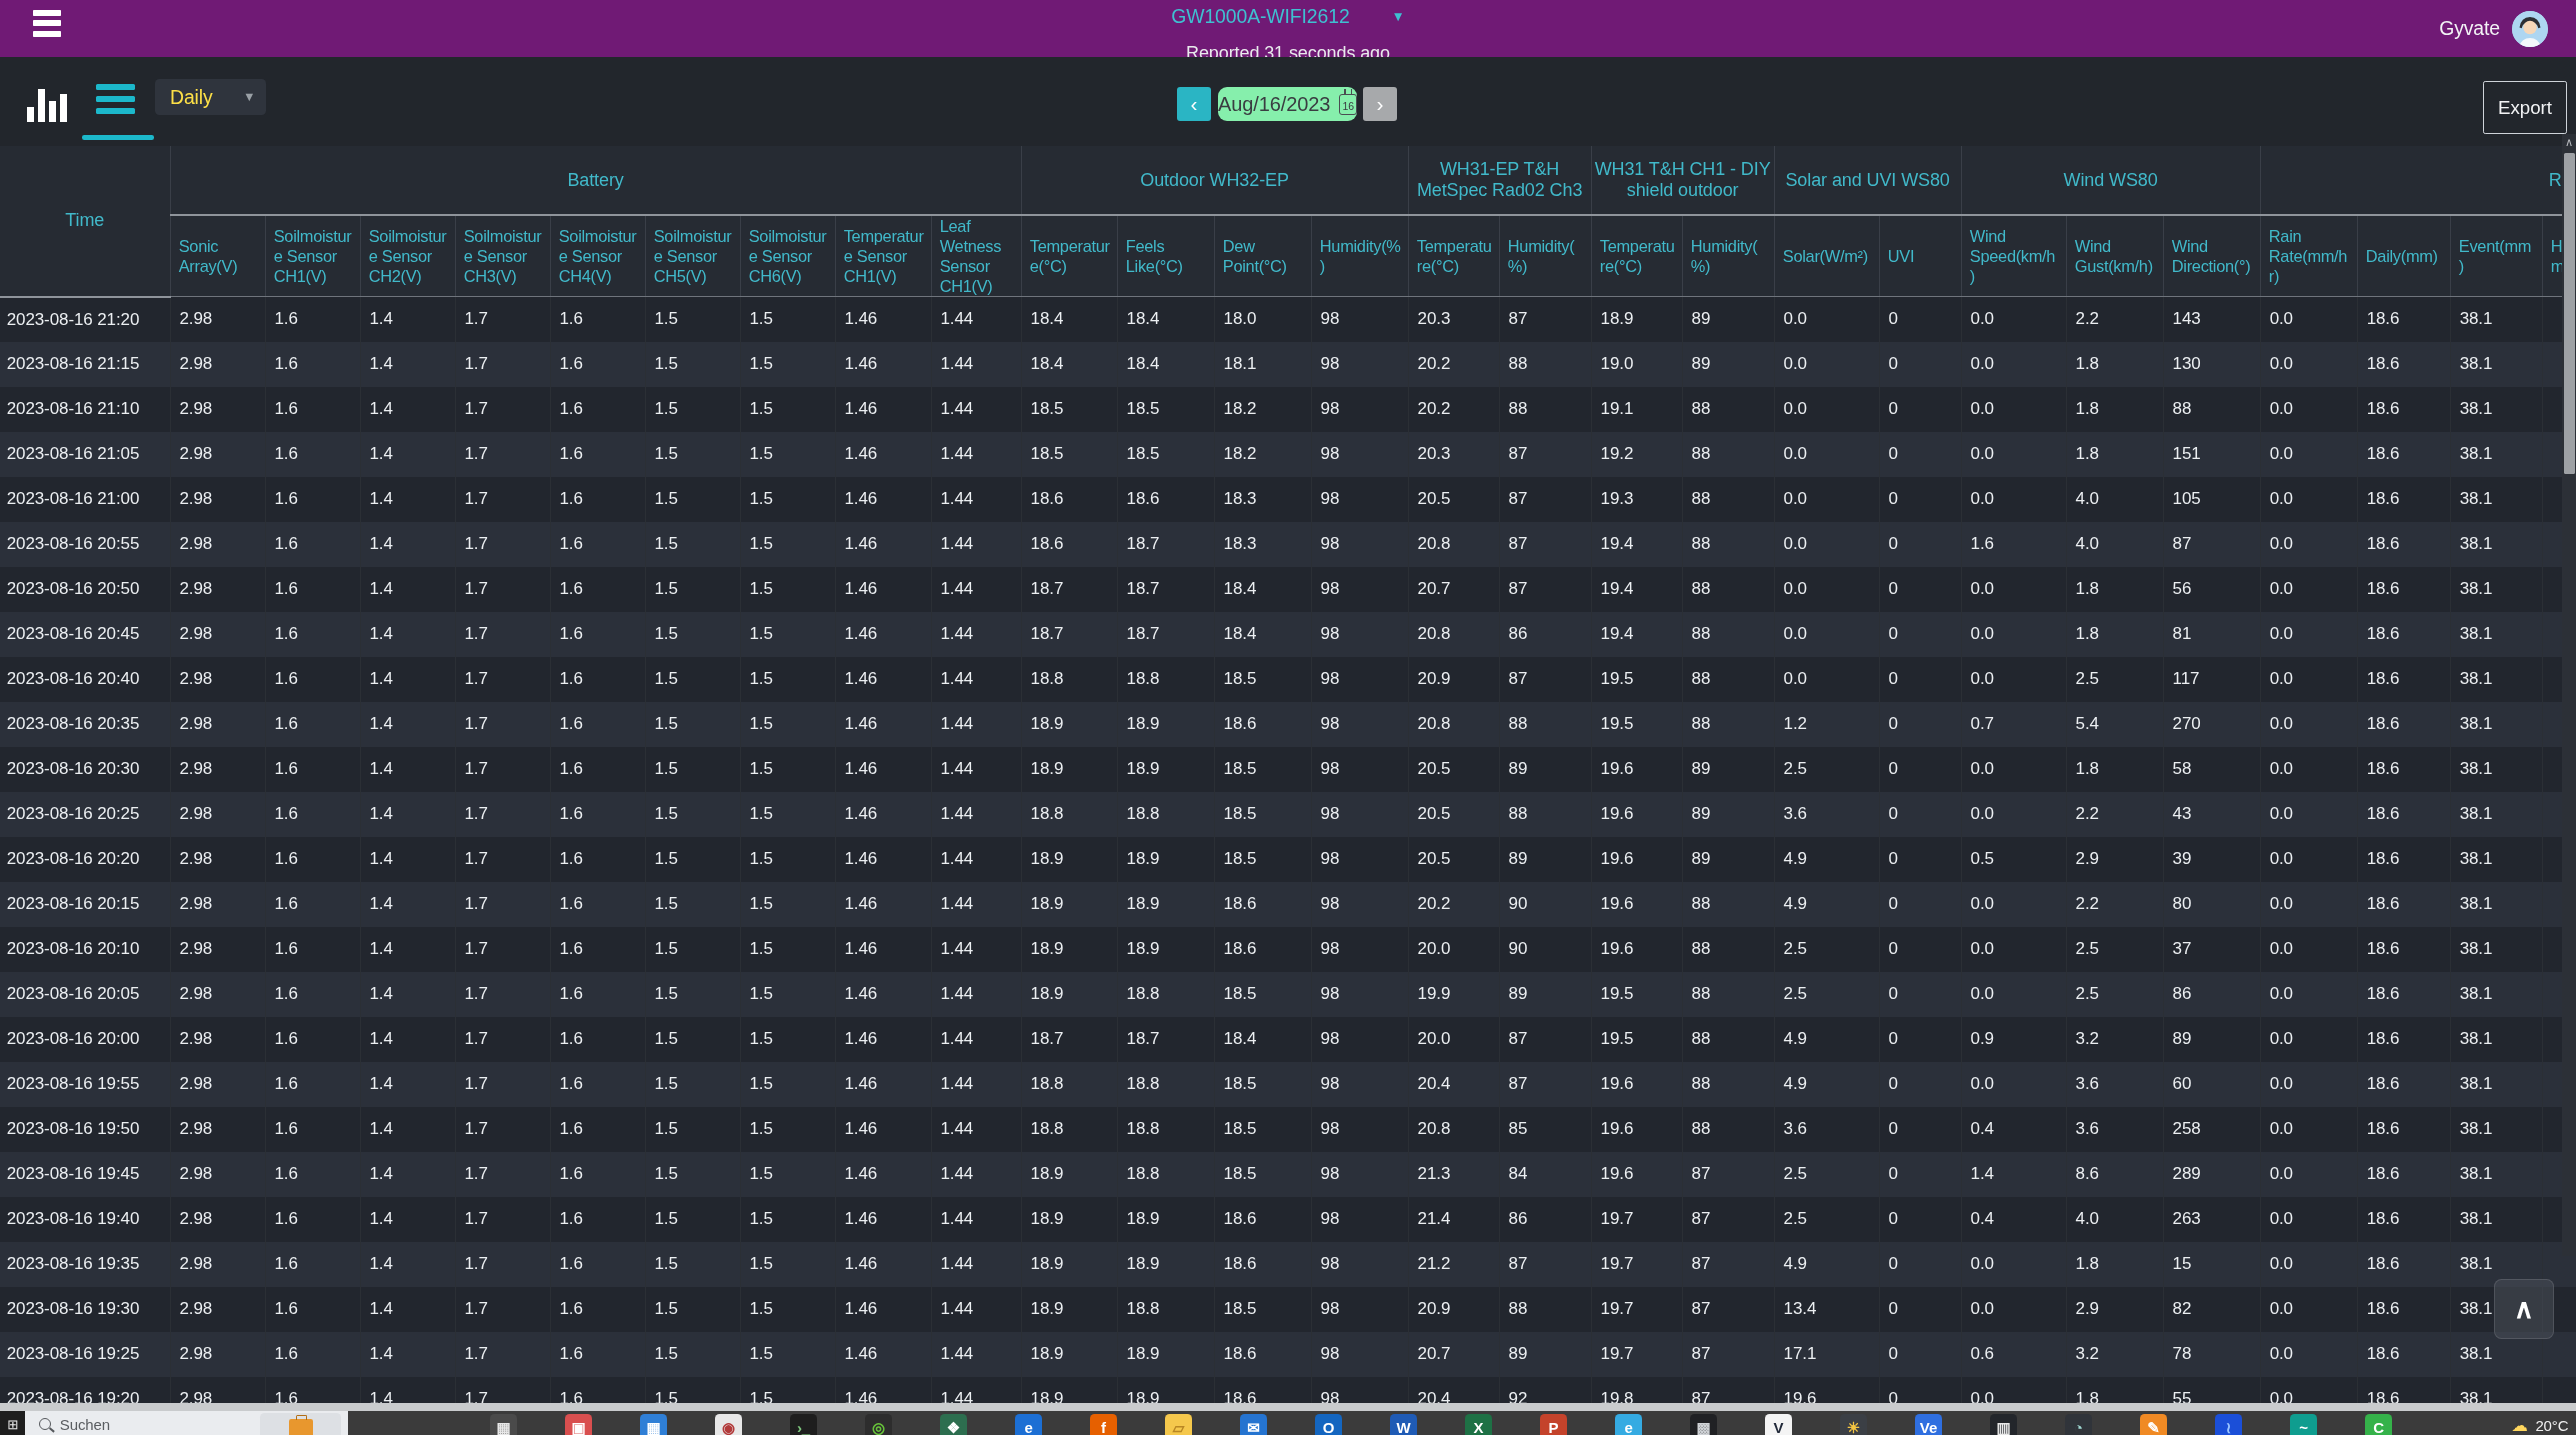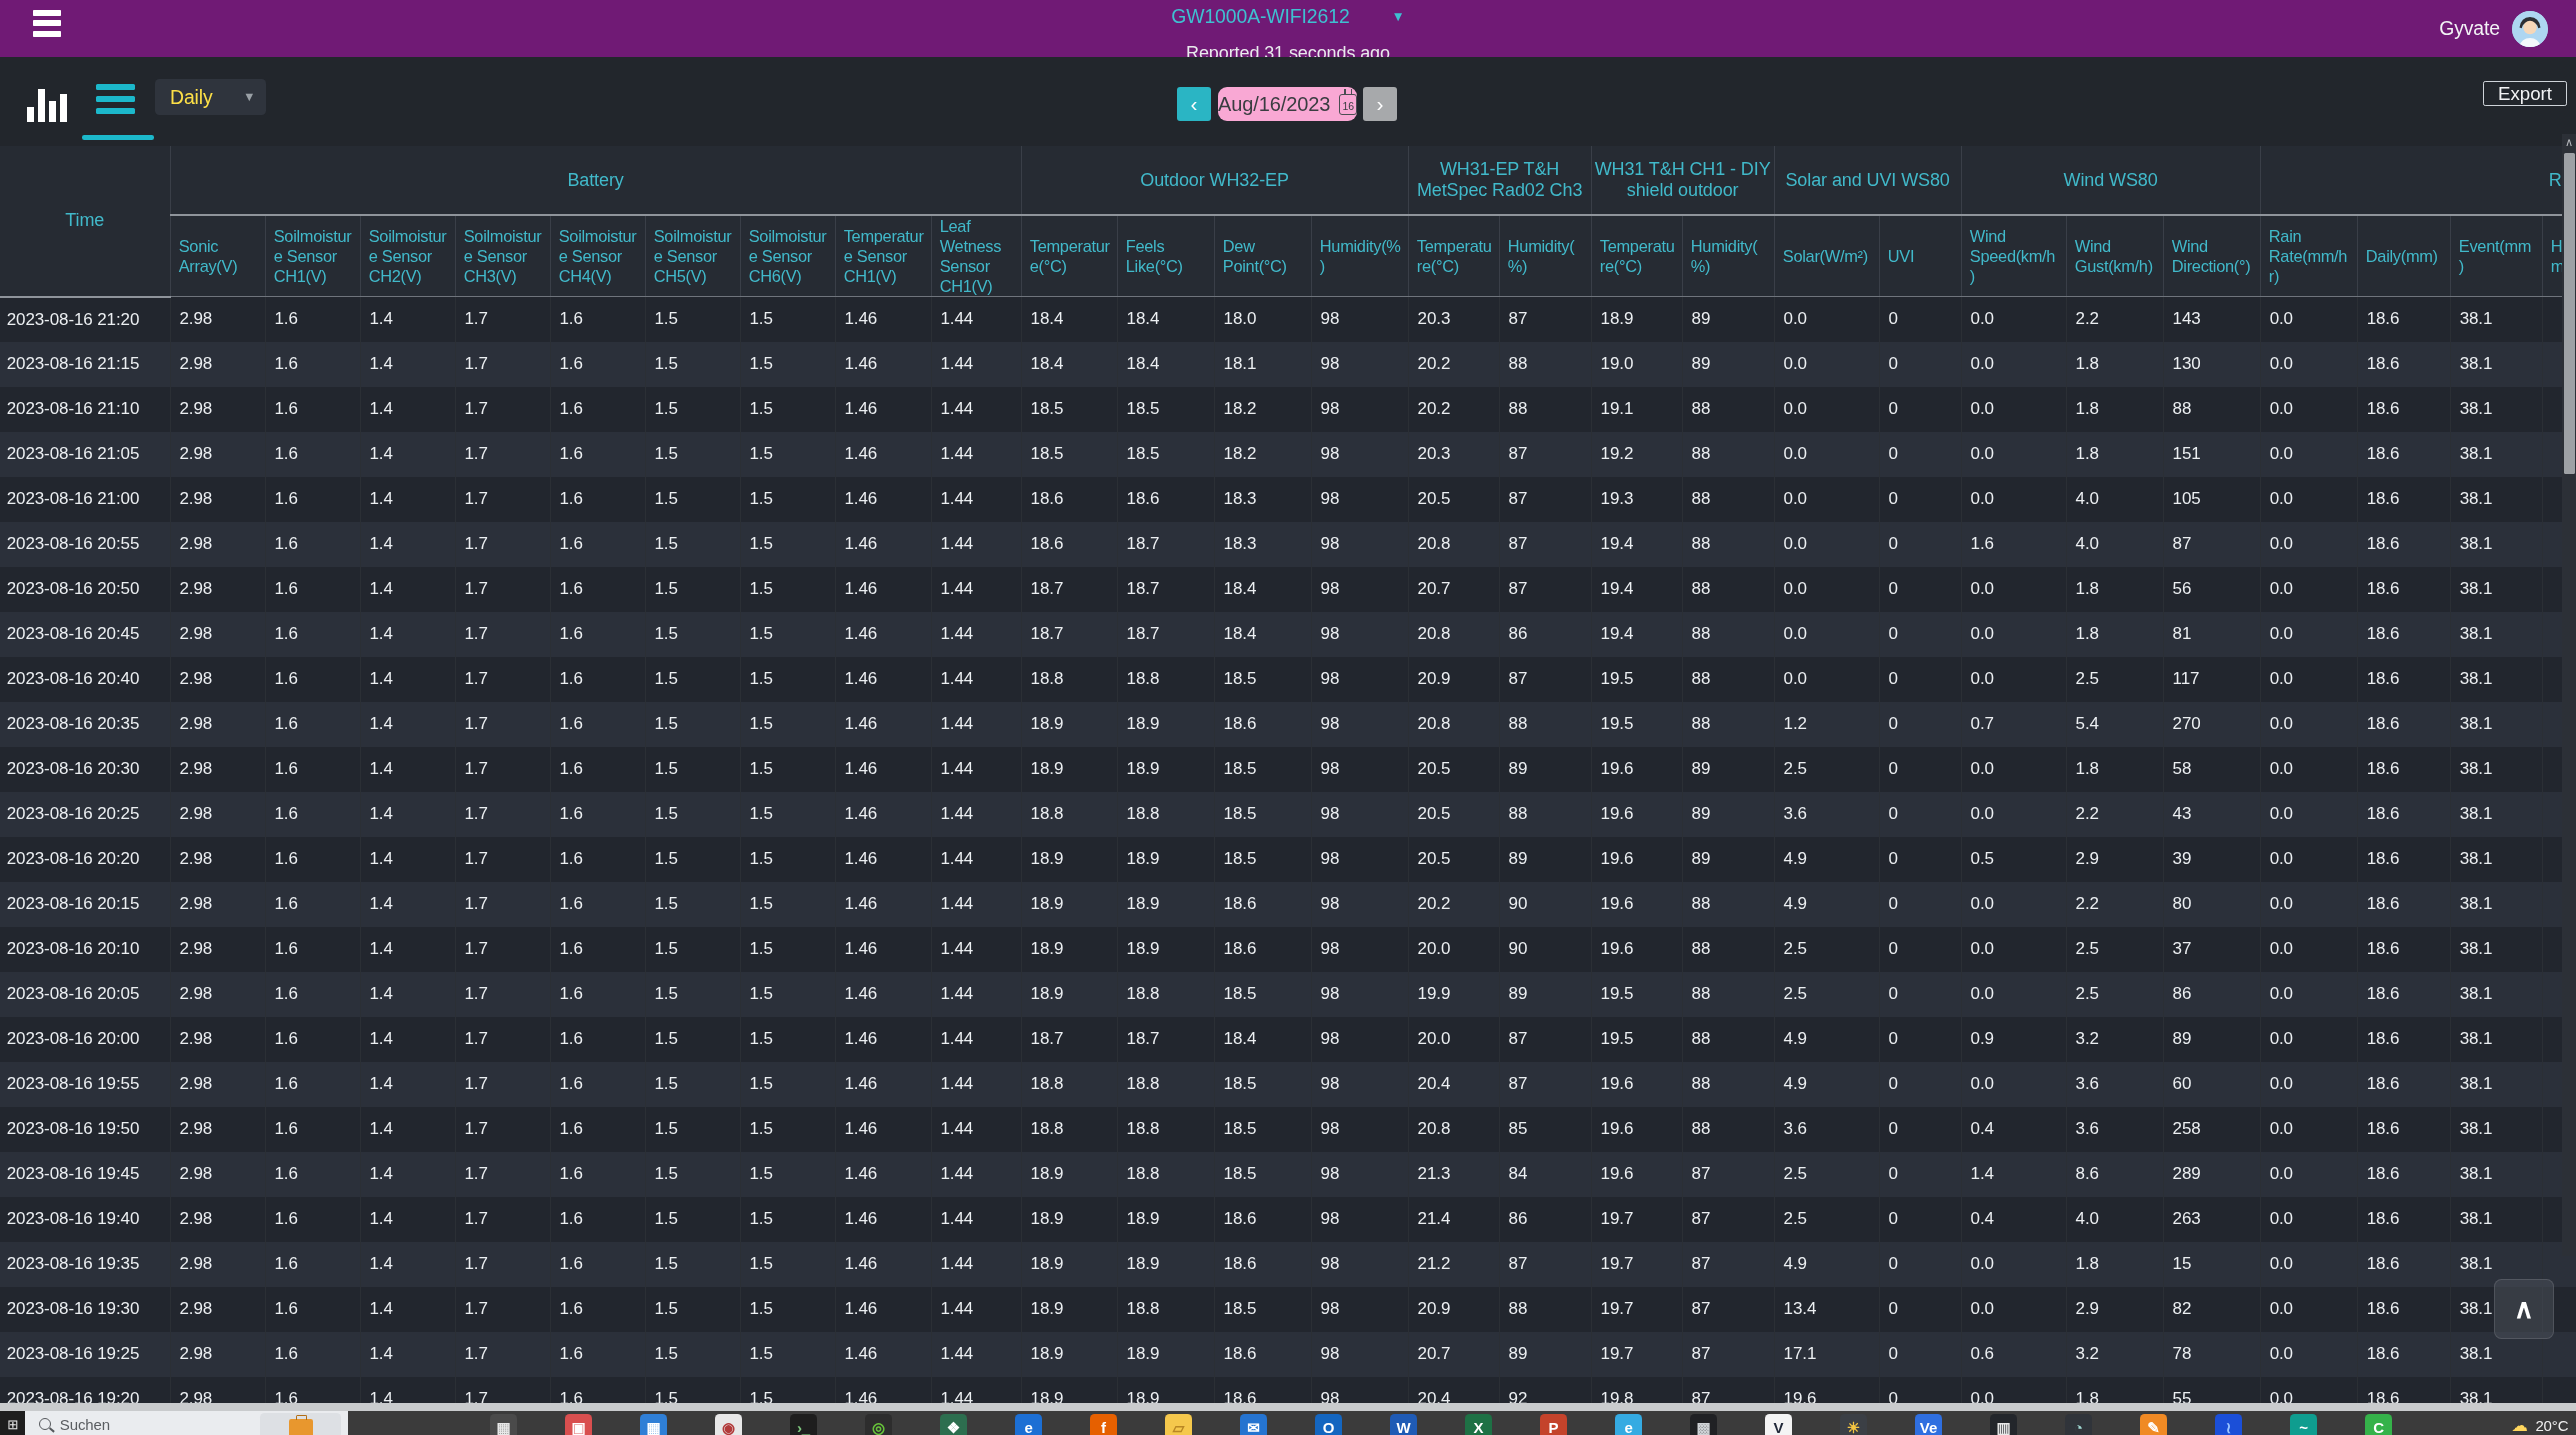--- a/index.html
+++ b/index.html
@@ -27,30 +27,30 @@
   .chart-icon i { display:block; background:#fff; width:7.5px; }
   .list-icon { position:absolute; left:96px; top:27px; width:40px; cursor:pointer; }
   .list-icon span { display:block; width:39px; height:6px; background:#1cb8cb; border-radius:1.5px; margin-bottom:6px; }
   .active-underline { position:absolute; left:82px; top:78px; width:72px; height:5.2px; background:#1cb8cb; border-radius:2.2px; }
   .range-select { position:absolute; left:155px; top:22.4px; width:111px; height:36px; background:#2f343d; border-radius:4.5px;
     display:flex; align-items:center; justify-content:space-between; padding:0 10.5px 0 15px; cursor:pointer; }
   .range-select .val { color:#fde047; font-size:19.4px; }
   .range-select .caret { color:#9aa0a6; font-size:12.7px; }
   .datenav-prev { position:absolute; left:1177px; top:30px; width:34px; height:34px; background:#2ab5c4; border:none; border-radius:3px;
     color:#fff; font-size:21px; line-height:34px; text-align:center; cursor:pointer; }
-  .date-field { position:absolute; left:1218px; top:30px; width:139px; height:34px; background:#f9a8d4; border-radius:9px;
+  .date-field { position:absolute; left:1218px; top:30px; width:139px; height:34px; background:#86efac; border-radius:9px;
     display:flex; align-items:center; justify-content:center; gap:9px; cursor:pointer; }
   .date-field .dval { color:#3a3d41; font-size:20px; }
   .cal-icon { position:relative; width:22.4px; height:21px; border:1.5px solid #4a4d52; border-radius:3px;
     color:#3a3d41; font-size:10.5px; text-align:center; line-height:22.4px; }
   .cal-icon:before, .cal-icon:after { content:""; position:absolute; top:-5.2px; width:1.5px; height:4.5px; background:#4a4d52; }
   .cal-icon:before { left:3.7px; } .cal-icon:after { right:3.7px; }
   .datenav-next { position:absolute; left:1363px; top:30px; width:34px; height:34px; background:#a7a9ab; border:none; border-radius:3px;
     color:#fff; font-size:21px; line-height:34px; text-align:center; cursor:pointer; }
-  .export-btn { position:absolute; left:2483px; top:24px; width:84px; height:25px; background:transparent;
+  .export-btn { position:absolute; left:2483px; top:24px; width:84px; height:53px; background:transparent;
     border:1.5px solid #cfd4da; border-radius:2.2px; color:#f2f3f5; font-size:18.7px; cursor:pointer; font-family:inherit; }
   
   .table-wrap { position:absolute; left:0; top:146px; width:2576px; height:1257px; overflow:hidden; background:#22262c; }
   table.data { border-collapse:collapse; table-layout:fixed; width:2617px; }
   thead th { color:#41b9ca; font-weight:normal; background:#262b33; border-left:0.7px solid #3a3f48; }
   thead tr.grp th { height:69px; font-size:18px; text-align:center; vertical-align:middle; border-bottom:2.2px solid #8f949b; }
   thead tr.sub th { height:66px; font-size:16.4px; letter-spacing:-0.3px; text-align:left; vertical-align:middle;
     padding:0 6px 0 8.2px; line-height:1.22; overflow-wrap:anywhere; border-bottom:1.5px solid #6f747c; overflow:hidden; }
   th.time-th { font-size:18px; text-align:center; vertical-align:middle; border-left:none; border-bottom:1.5px solid #6f747c; }
   th.rain-grp { position:relative; overflow:hidden; }

